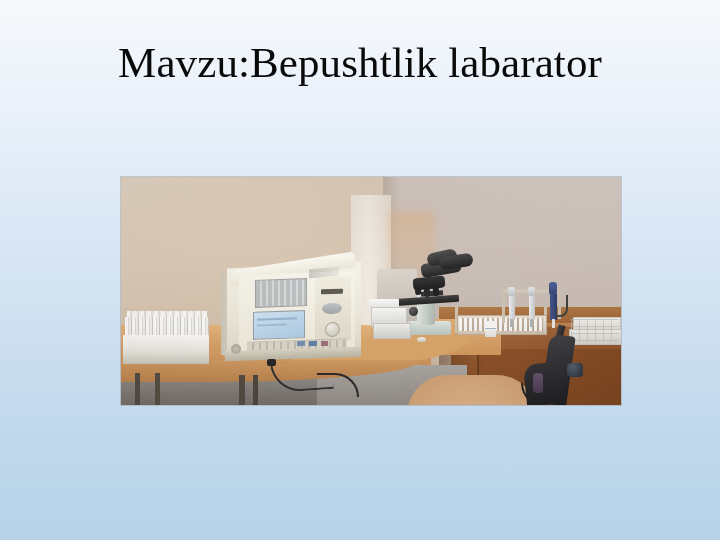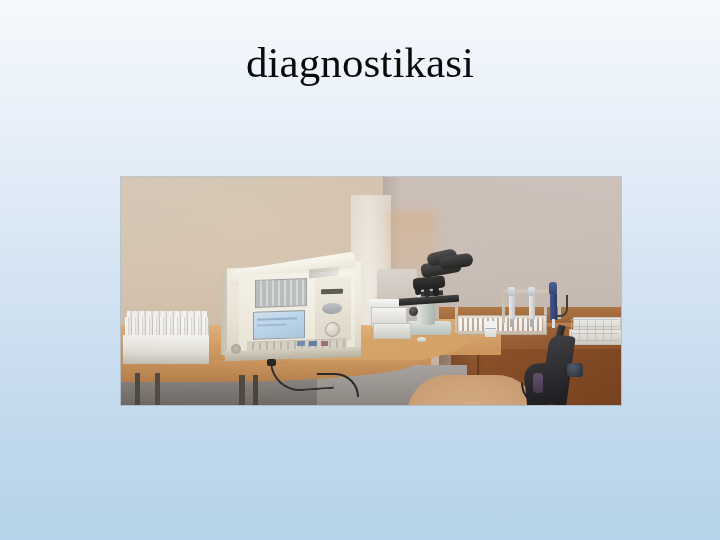--- a/index.html
+++ b/index.html
@@ -456,21 +456,21 @@
     background: radial-gradient(ellipse at 45% 45%, rgba(255,255,255,0.06) 0%, rgba(90,70,55,0.10) 100%);
     pointer-events: none;
   }
 </style>
 </head>
 <body>
 
 <div id="slide">
 
   <div id="title-block">
-    <span class="title-line">diagnostikasi</span>
+    <span class="title-line">Mavzu:Bepushtlik labarator</span>
   </div>
 
   <div id="photo-frame" title="Laboratory room with desk, hematology analyzer, binocular microscope, test tube racks and pipettes">
 
     <div class="ph wall-left"></div>
     <div class="ph wall-right"></div>
     <div class="ph wall-corner-shadow"></div>
     <div class="ph wall-column"></div>
     <div class="ph wall-warm-glow"></div>
 

